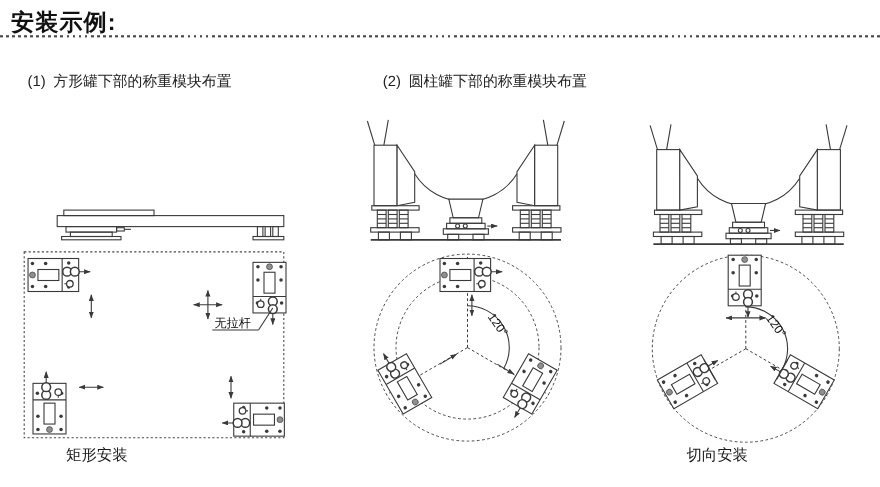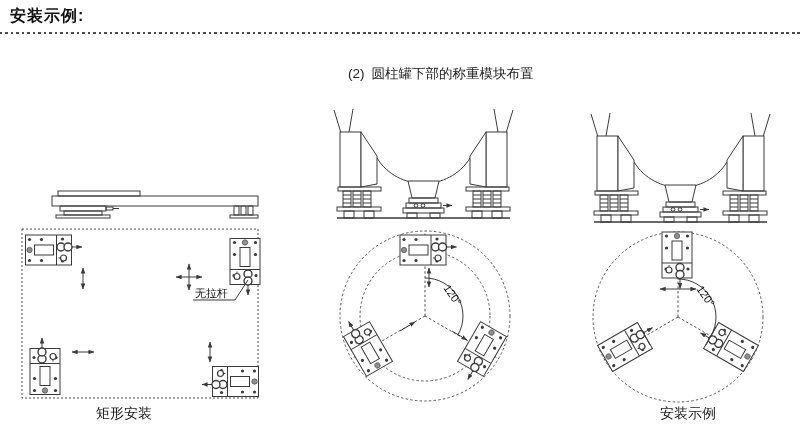--- a/index.html
+++ b/index.html
@@ -1,24 +1,24 @@
 <!DOCTYPE html>
 <html><head>
 <meta charset="utf-8">
 <style>
   html,body{margin:0;padding:0;background:#fff;}
   #page{position:relative;width:800px;height:443px;background:#fff;overflow:hidden;
         font-family:"Liberation Sans","DejaVu Sans",sans-serif;color:#111;}
   #art{position:absolute;left:0;top:0;font-family:"Liberation Sans","DejaVu Sans",sans-serif;}
-  .title{position:absolute;left:10px;top:6px;font-size:16px;font-weight:bold;letter-spacing:1px;}
+  .title{position:absolute;left:10px;top:6px;font-size:21px;font-weight:bold;letter-spacing:1px;}
   .rule{position:absolute;left:0;top:32px;width:800px;height:2px;
         background:repeating-linear-gradient(90deg,#4a4a4a 0 2.5px,transparent 2.5px 5.5px);}
   .heading{position:absolute;top:65px;font-size:13.5px;color:#222;white-space:nowrap;}
   .heading .hsp{margin-left:7px;}
-  .caption{position:absolute;top:405px;width:128px;text-align:center;font-size:14px;color:#1a1a1a;}
+  .caption{position:absolute;top:405px;width:128px;text-align:left;font-size:14px;color:#1a1a1a;}
 </style>
 </head>
 <body>
 
 <div id="page">
 
   <svg id="art" width="800" height="443" viewBox="0 0 800 443">
     <defs>
       <marker id="ah" markerWidth="7" markerHeight="6" refX="5.6" refY="2.3" orient="auto-start-reverse">
         <path d="M0,0 L6,2.3 L0,4.6 Z" fill="#3a3a3a"></path>
@@ -179,20 +179,23 @@
         <line x1="660" y1="289" x2="696" y2="289" marker-start="url(#ah)" marker-end="url(#ah)"></line>
         <line x1="640" y1="327" x2="650" y2="345"></line>
         <line x1="706" y1="345" x2="716" y2="327"></line>
       </g>
     </g>
   </svg>
 
   <div class="title">安装示例:</div>
   <div class="rule"></div>
 
+  <div class="heading" style="left:25px">
+    <span>(1)</span><span class="hsp">方形罐下部的称重模块布置</span>
+  </div>
   <div class="heading" style="left:348px">
     <span>(2)</span><span class="hsp">圆柱罐下部的称重模块布置</span>
   </div>
 
   <div class="caption" style="left:60px">矩形安装</div>
-  <div class="caption" style="left:624px">安装示例</div>
+  <div class="caption" style="left:624px">切向安装</div>
 
 </div>
 
 </body></html>

